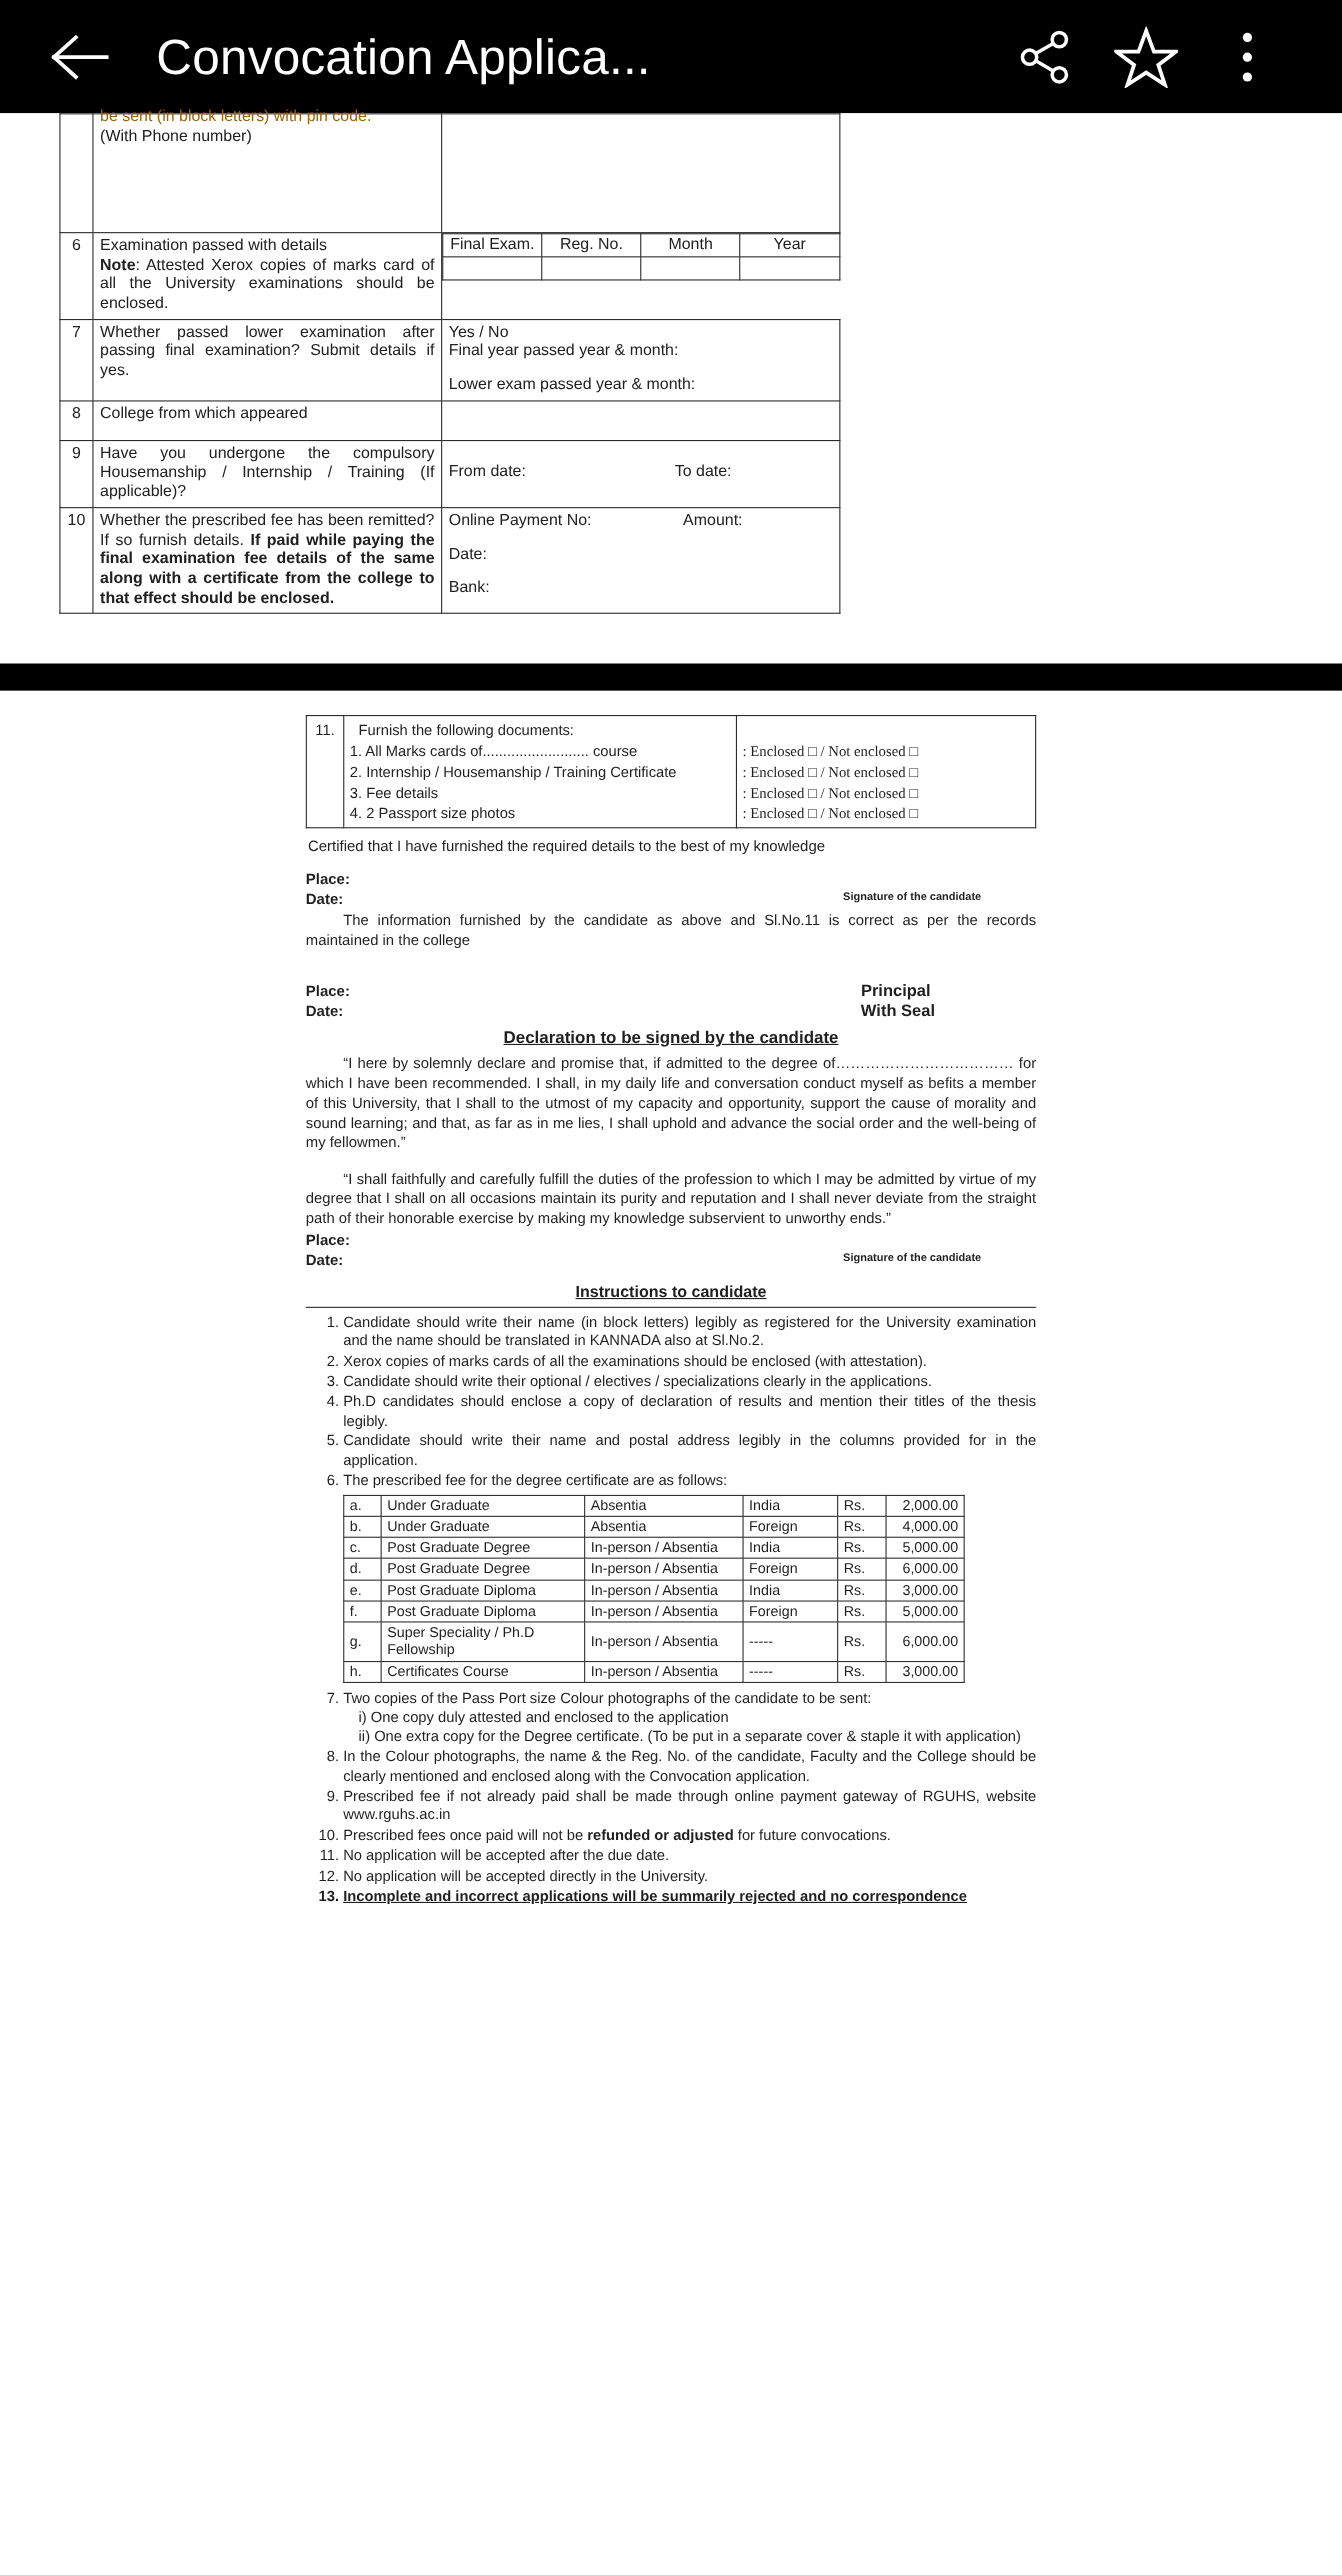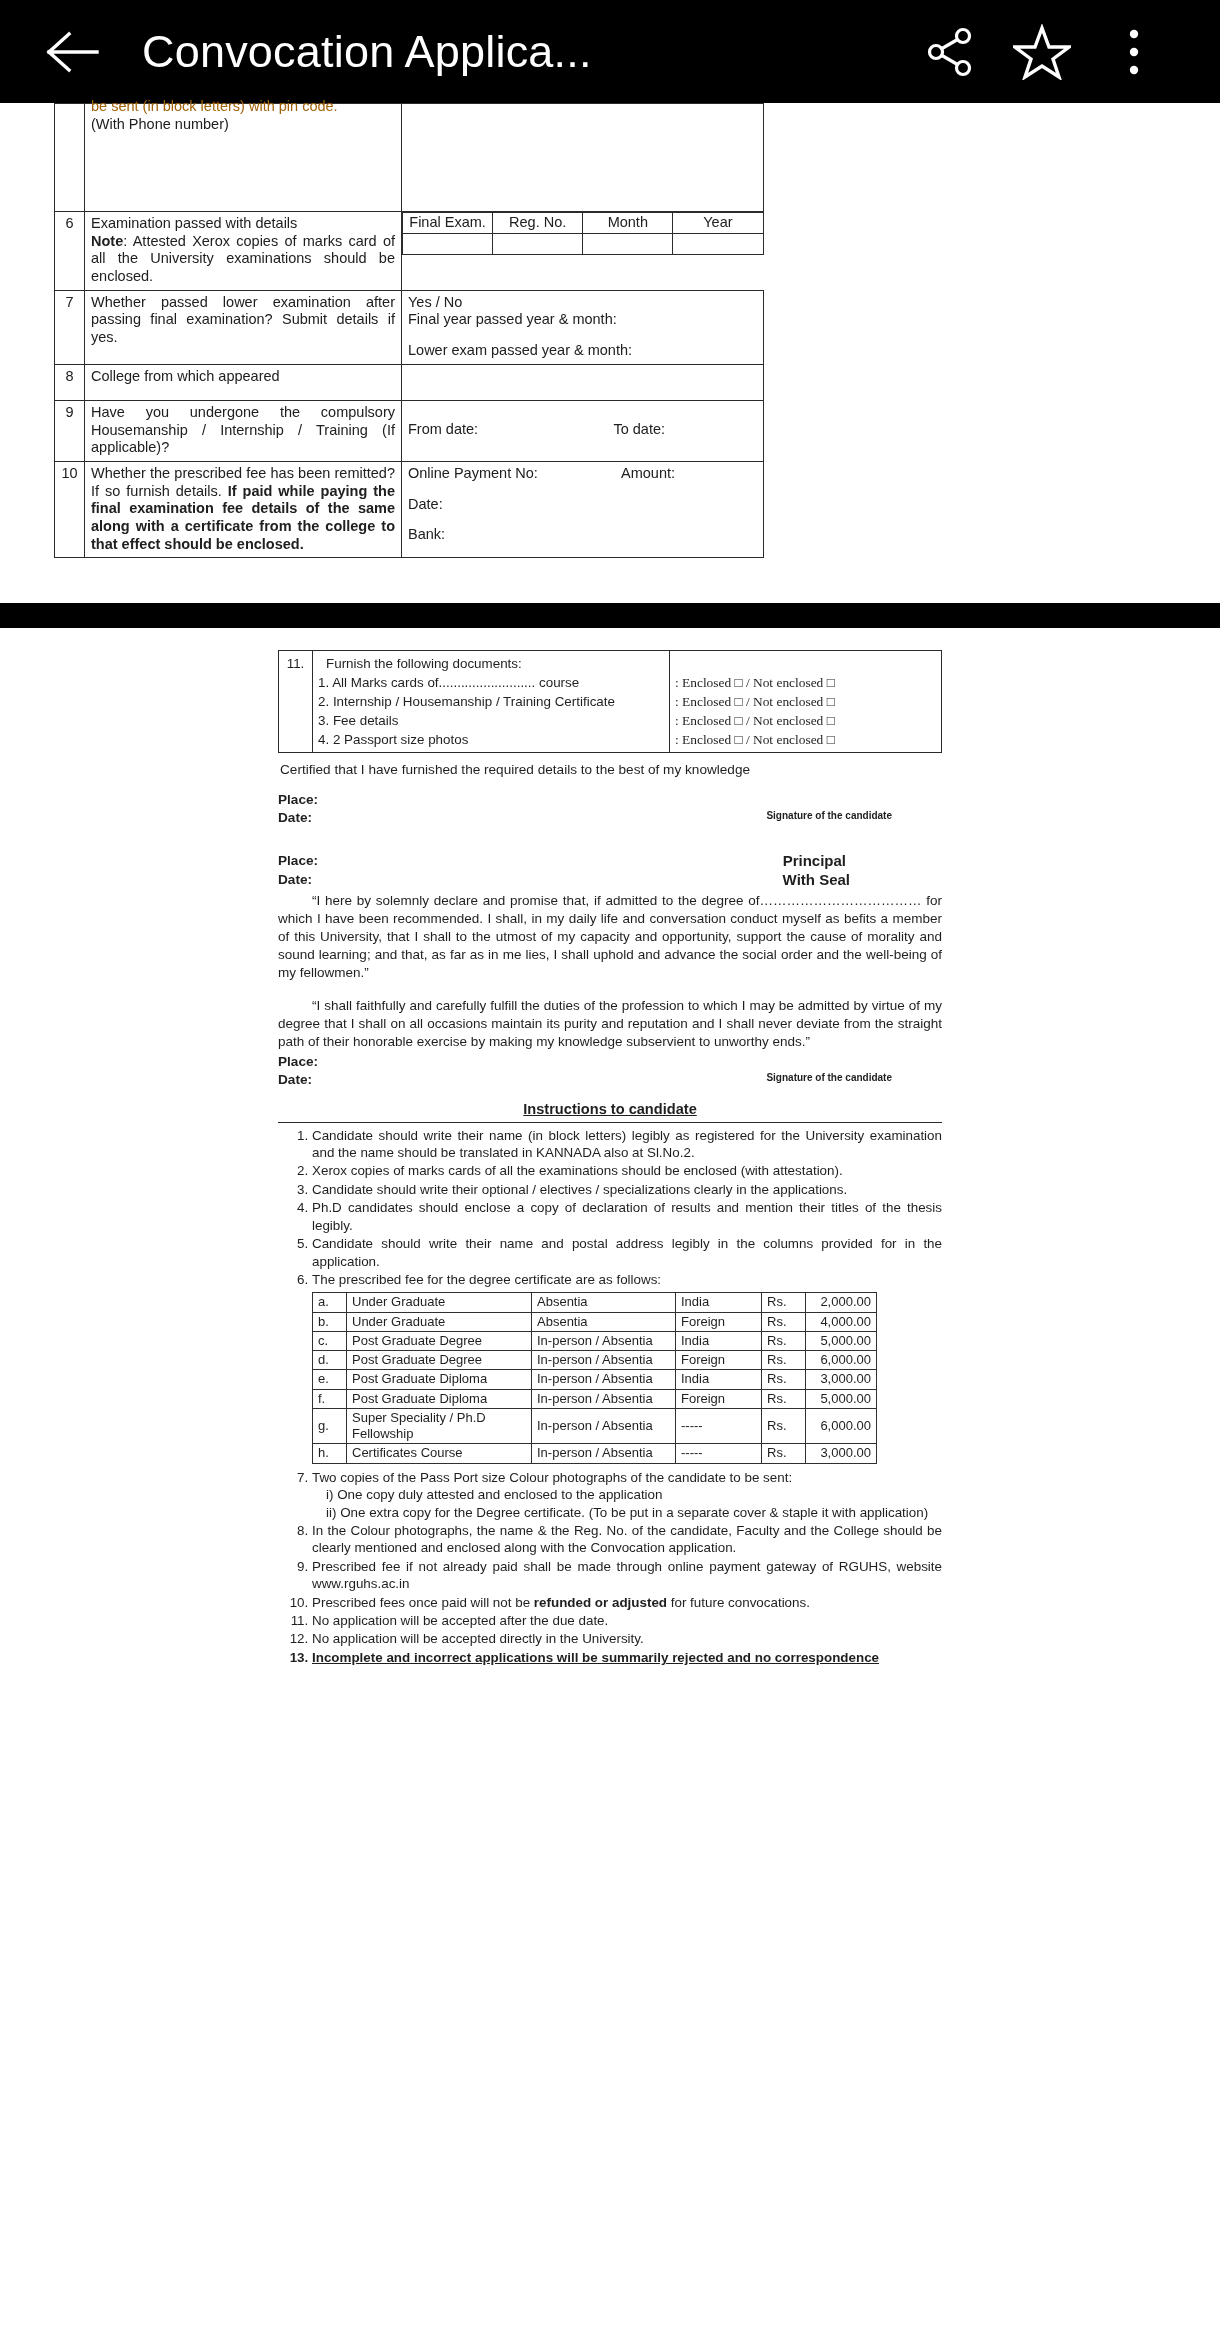--- a/index.html
+++ b/index.html
@@ -322,31 +322,33 @@
       </table>
 
     <div class="certified">Certified that I have furnished the required details to the best of my knowledge</div>
 
     <div style="height:12px;"></div>
     <div class="pd">Place:</div>
     <div class="row-sig">
       <span class="pd">Date:</span>
       <span class="sig-right" style="margin-right:50px;">Signature of the candidate</span>
     </div>
+    <div class="para indent">The information furnished by the candidate as above and Sl.No.11 is correct as per the records maintained in the college</div>
 
     <div style="height:26px;"></div>
     <div class="row-sig">
       <span class="pd">Place:</span>
       <span class="principal" style="margin-right:96px;">Principal</span>
     </div>
     <div class="row-sig">
       <span class="pd">Date:</span>
       <span class="principal" style="margin-right:92px;">With Seal</span>
     </div>
 
+    <div class="head-ul">Declaration to be signed by the candidate</div>
     <div class="para indent">“I here by solemnly declare and promise that, if admitted to the degree of……………………………… for which I have been recommended. I shall, in my daily life and conversation conduct myself as befits a member of this University, that I shall to the utmost of my capacity and opportunity, support the cause of morality and sound learning; and that, as far as in me lies, I shall uphold and advance the social order and the well-being of my fellowmen.”</div>
     <div style="height:11px;"></div>
     <div class="para indent">“I shall faithfully and carefully fulfill the duties of the profession to which I may be admitted by virtue of my degree that I shall on all occasions maintain its purity and reputation and I shall never deviate from the straight path of their honorable exercise by making my knowledge subservient to unworthy ends.”</div>
 
     <div class="pd">Place:</div>
     <div class="row-sig">
       <span class="pd">Date:</span>
       <span class="sig-right" style="margin-right:50px;">Signature of the candidate</span>
     </div>
 

